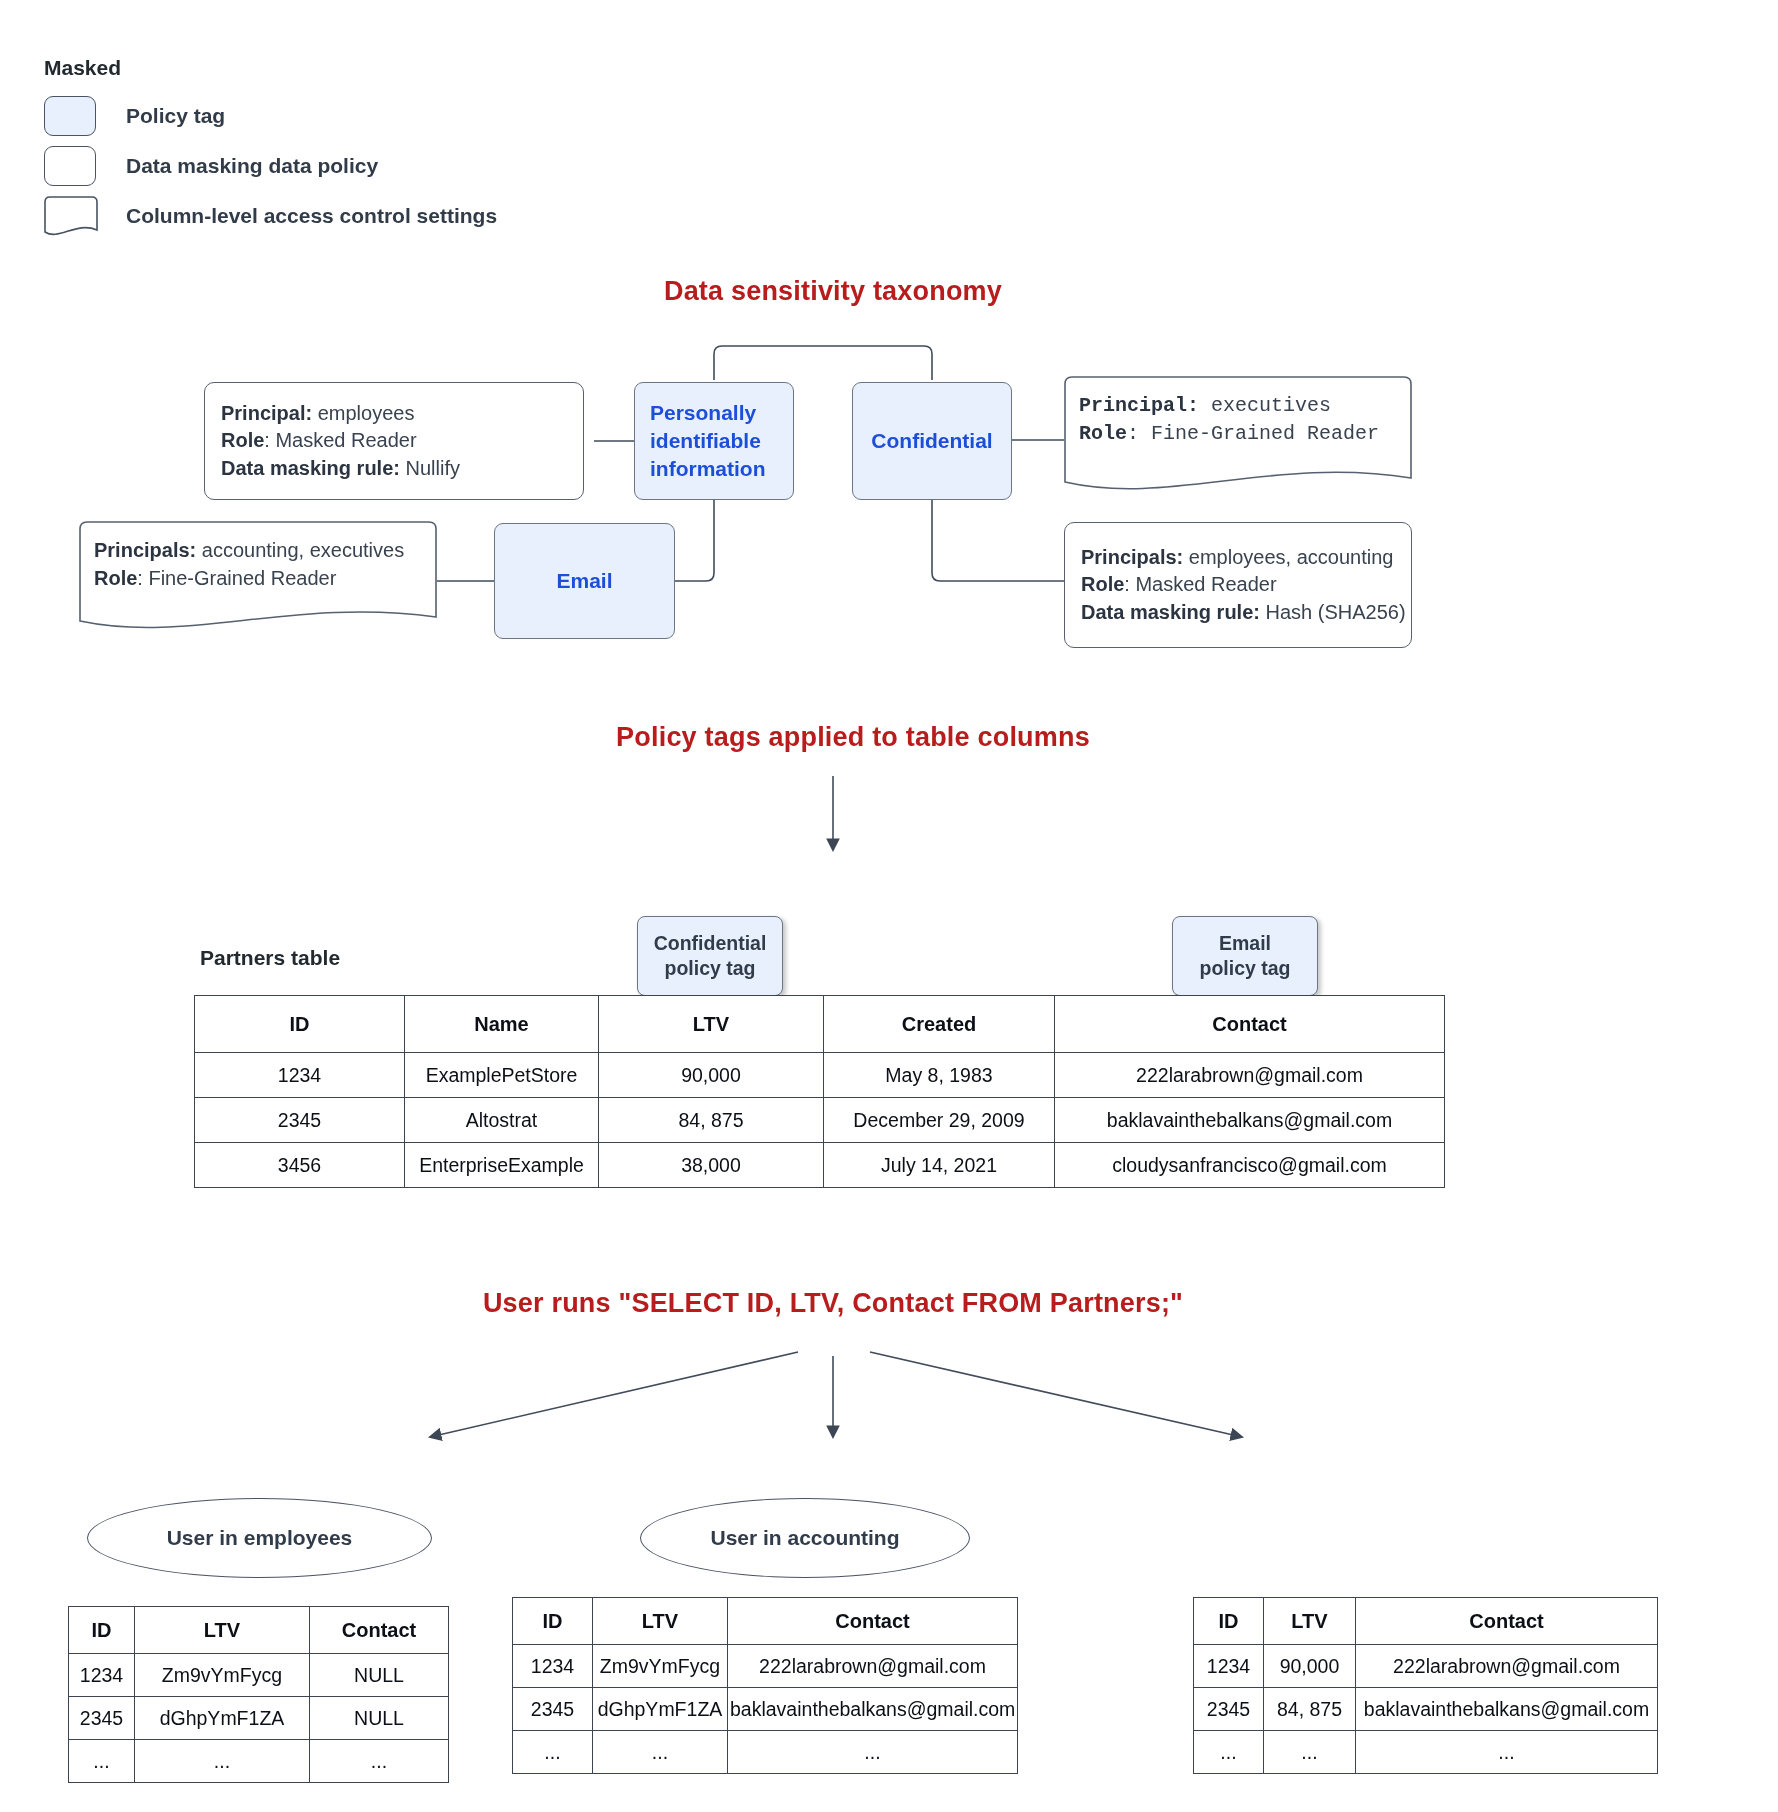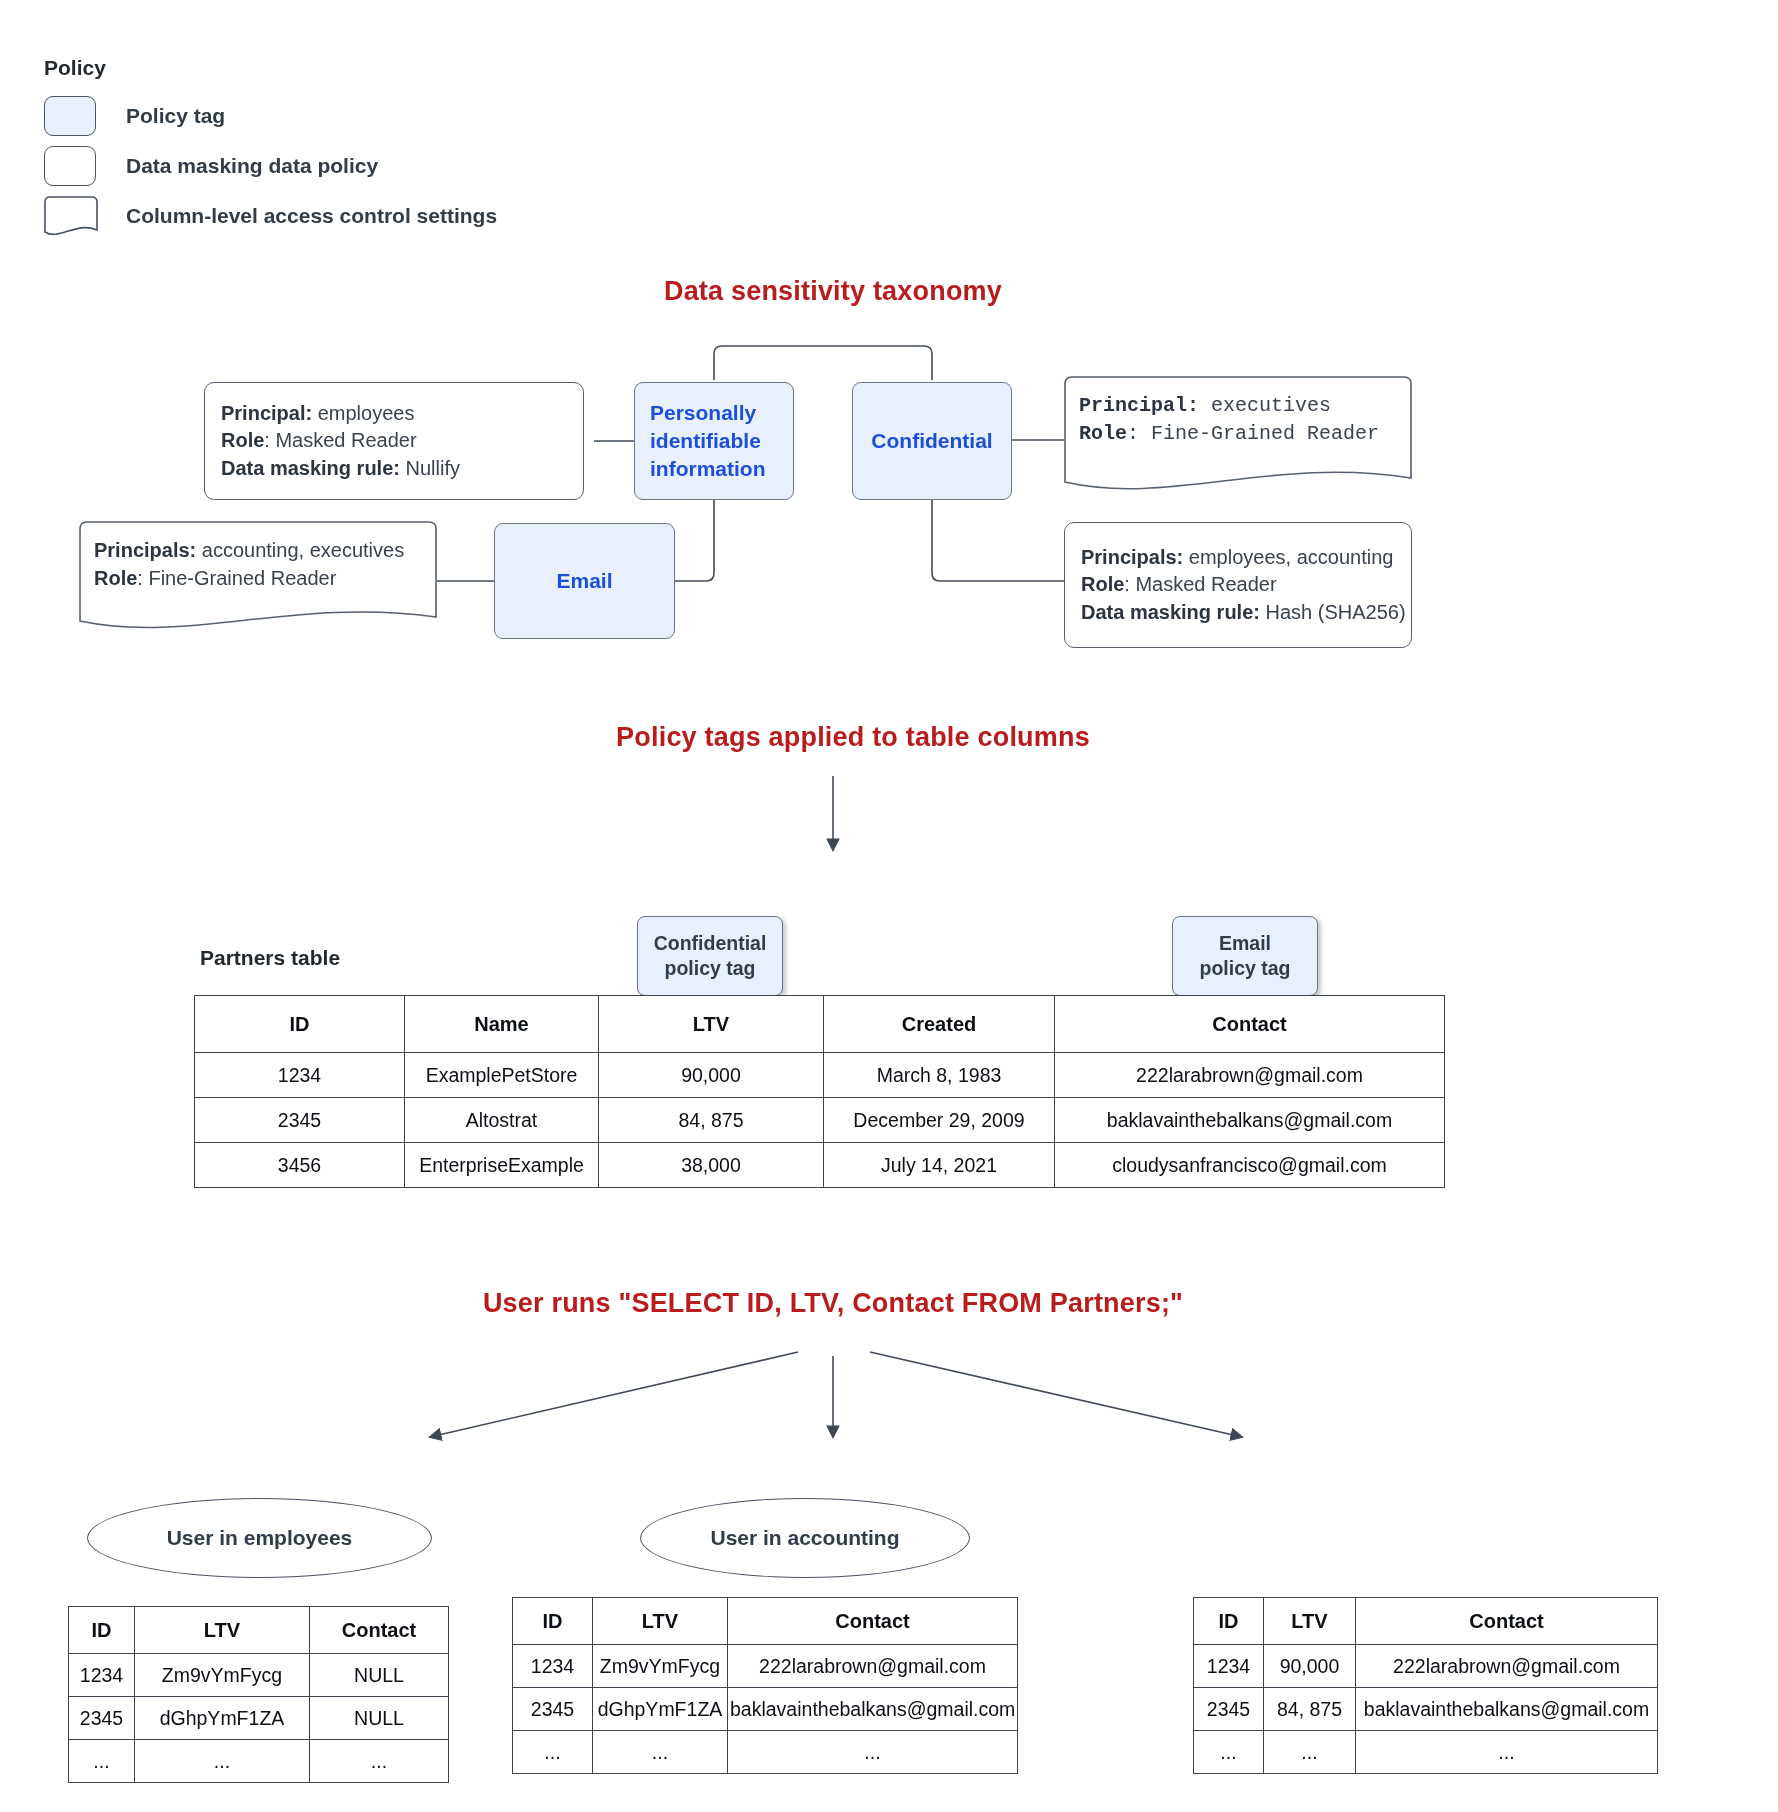--- a/index.html
+++ b/index.html
@@ -84,21 +84,21 @@
 
     <path class="wire" d="M675,581 H706 Q714,581 714,573 V500"></path>
 
     <path class="wire" d="M833,776 V850" marker-end="url(#arr)"></path>
 
     <path class="wire" d="M798,1352 L430,1437" marker-end="url(#arr)"></path>
     <path class="wire" d="M833,1356 V1437" marker-end="url(#arr)"></path>
     <path class="wire" d="M870,1352 L1242,1437" marker-end="url(#arr)"></path>
   </svg>
 
-  <div class="abs plain-label" style="left:44px;top:56px;">Policy</div>
+  <div class="abs plain-label" style="left:44px;top:56px;">Masked</div>
 
   <div class="abs lswatch" style="left:44px;top:96px;width:52px;height:40px;background:#e8f0fe;border:1.6px solid #495363;border-radius:9px;"></div>
   <div class="abs legend-label" style="left:126px;top:104px;">Policy tag</div>
 
   <div class="abs lswatch" style="left:44px;top:146px;width:52px;height:40px;background:#fff;border:1.6px solid #495363;border-radius:9px;"></div>
   <div class="abs legend-label" style="left:126px;top:154px;">Data masking data policy</div>
 
   <div class="abs" style="left:44px;top:196px;width:54px;height:46px;">
     <svg width="54" height="46" viewBox="0 0 54 46">
       <path d="M1,36 C15,45 32,25 53,34 L53,6 Q53,1 48,1 H6 Q1,1 1,6 Z" fill="#ffffff" stroke="#495363" stroke-width="1.6"></path>
@@ -183,21 +183,21 @@
           <th>LTV</th>
           <th>Created</th>
           <th>Contact</th>
         </tr>
       </thead>
       <tbody>
         <tr>
           <td>1234</td>
           <td>ExamplePetStore</td>
           <td>90,000</td>
-          <td>March 8, 1983</td>
+          <td>May 8, 1983</td>
           <td>222larabrown@gmail.com</td>
         </tr>
         <tr>
           <td>2345</td>
           <td>Altostrat</td>
           <td>84, 875</td>
           <td>December 29, 2009</td>
           <td>baklavainthebalkans@gmail.com</td>
         </tr>
         <tr>

